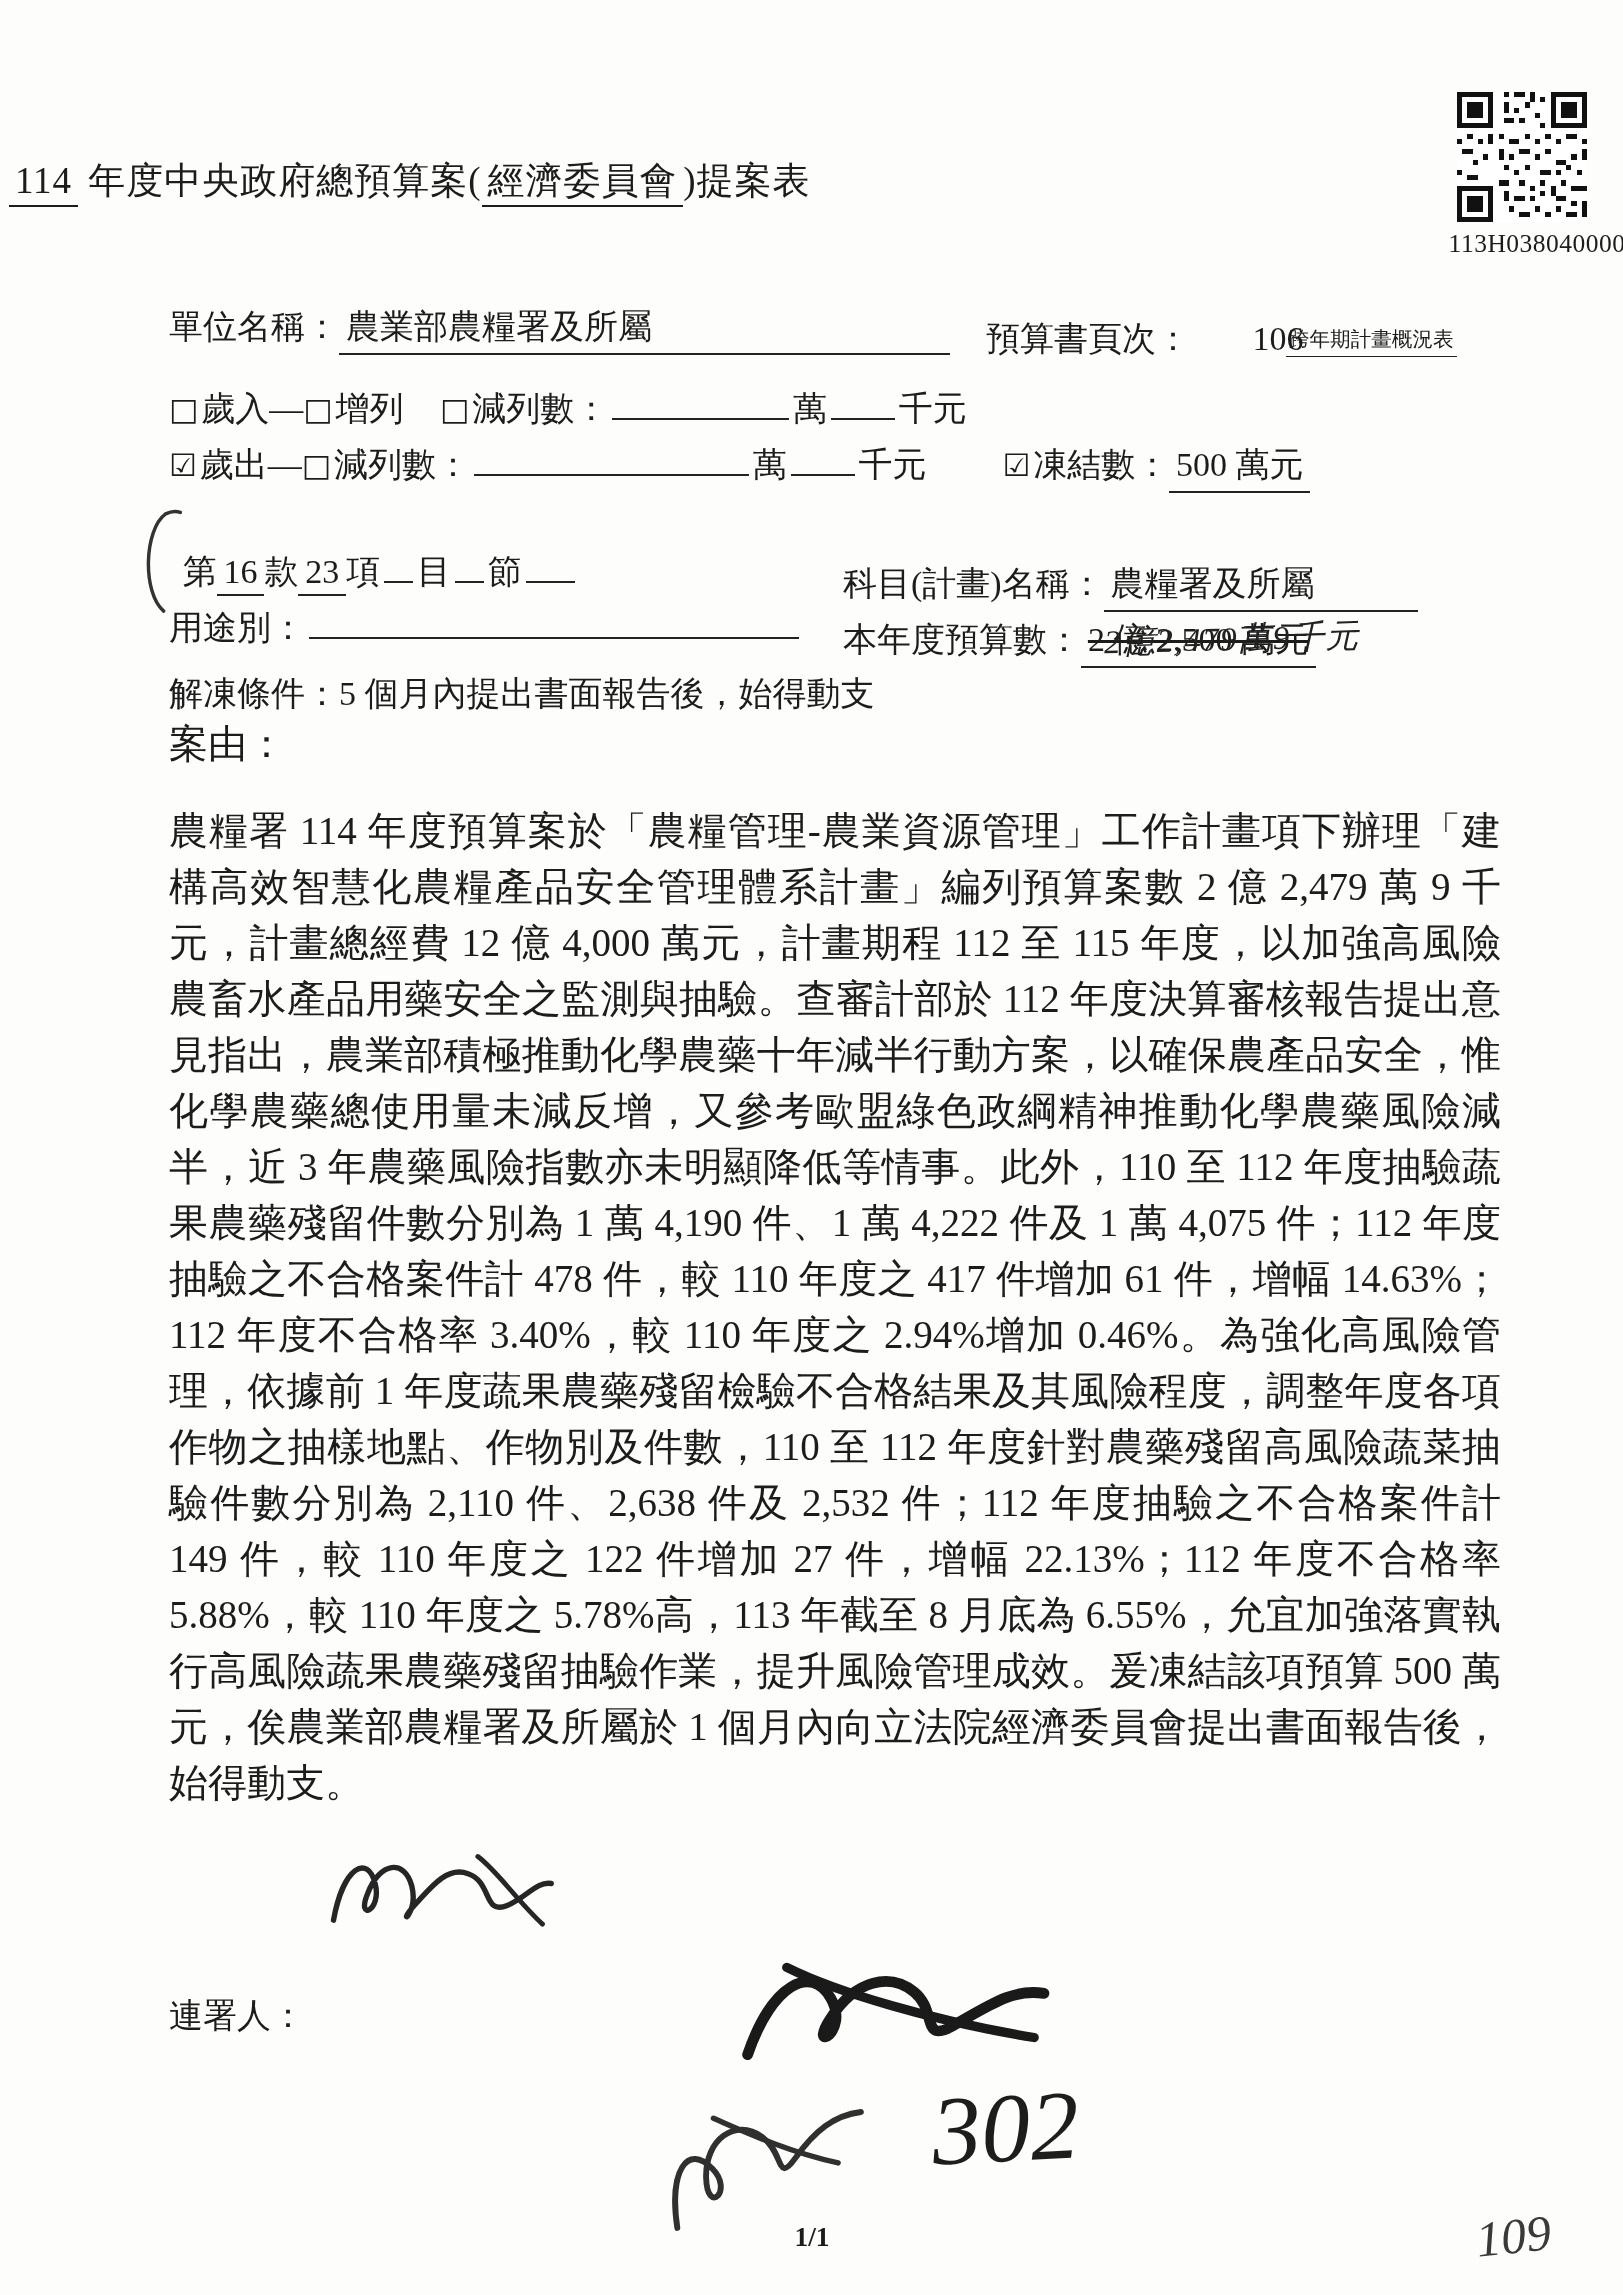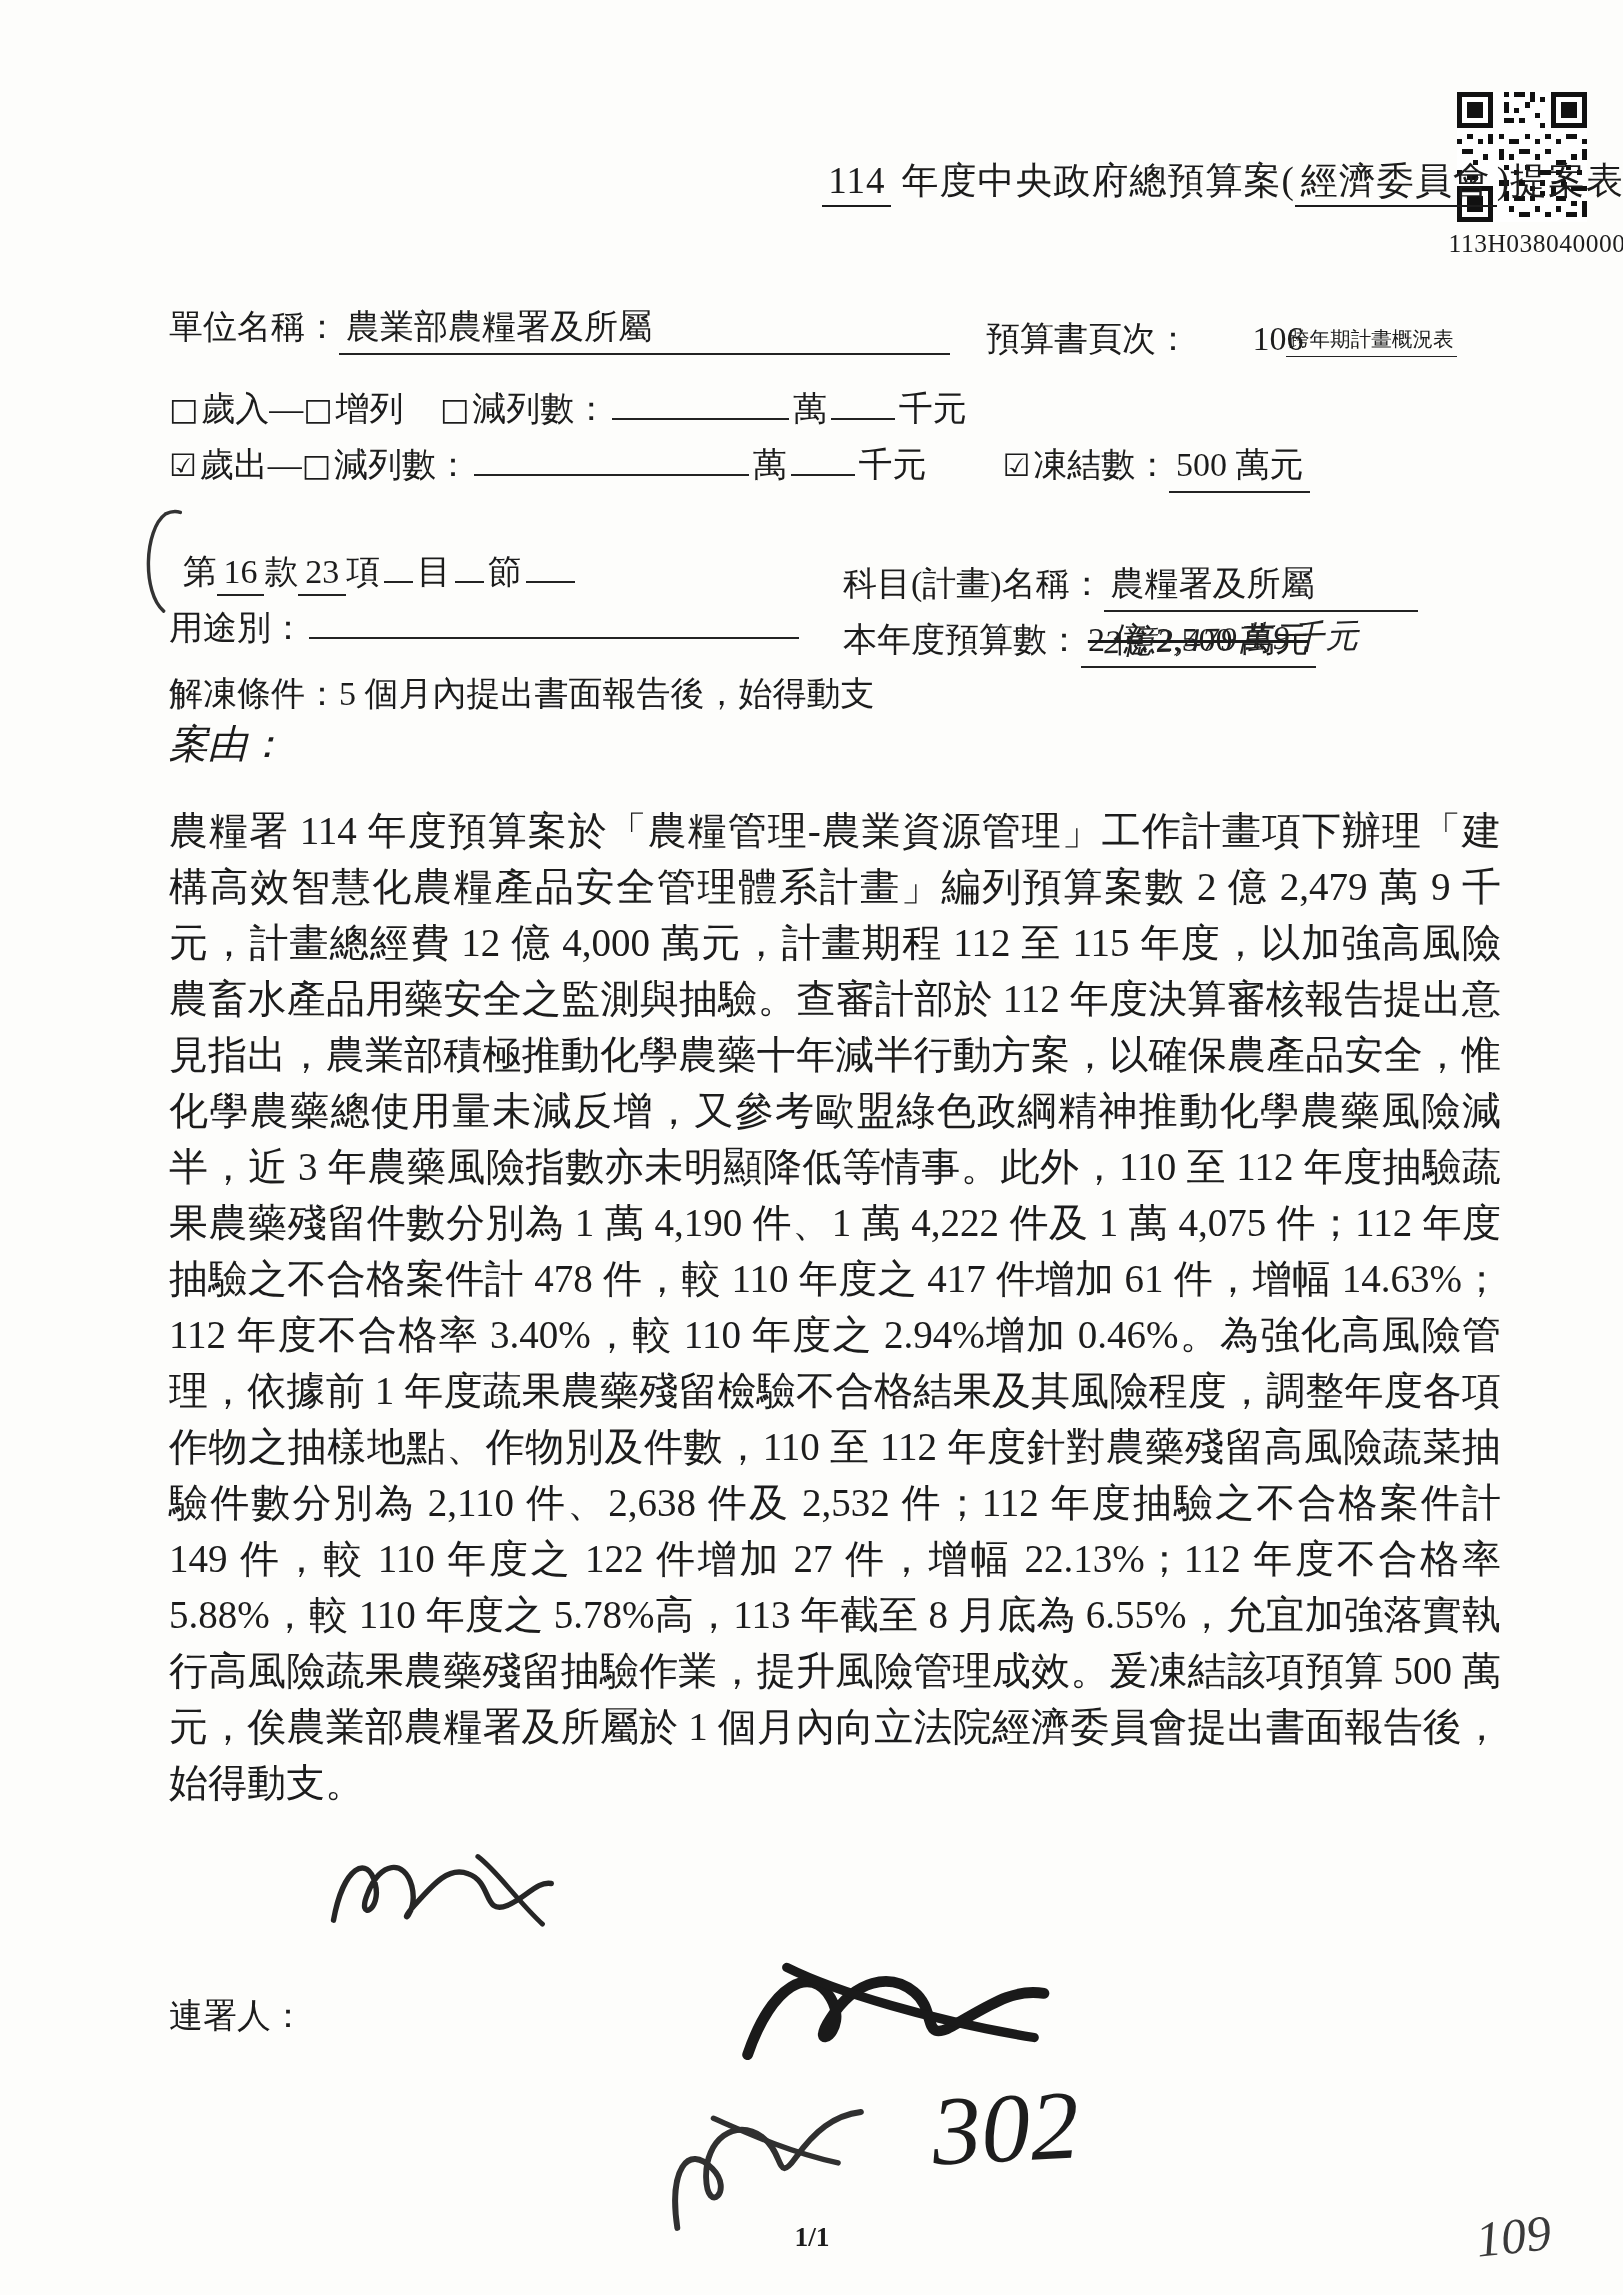--- a/index.html
+++ b/index.html
@@ -11,22 +11,23 @@
   .page {
     position:relative;
     width:1624px; height:2295px;
     background:#fdfdfb;
     overflow:hidden;
   }
 
   
   .title {
     position:absolute; top:156px; left:0; width:100%;
-    text-align:right; font-size:37px; letter-spacing:1px;
+    text-align:left; font-size:37px; letter-spacing:1px;
     white-space:nowrap;
+    padding-left:9px;
   }
   .u { border-bottom:2.5px solid #1c1c1c; padding:0 5.9px 3.9px; }
 
   .qr-wrap { position:absolute; top:92px; right:28.4px; width:147px; text-align:center; }
   .qr-wrap svg { display:block; margin:0 auto; background:#fff; }
   .qr-num { margin-top:6.9px; font-size:25.5px; letter-spacing:0.5px; white-space:nowrap; }
 
   
   .row {
     position:absolute; left:169px; right:29px;
@@ -43,21 +44,21 @@
     padding:0 6.9px 2.9px; vertical-align:baseline;
   }
   .strike { text-decoration:line-through; text-decoration-thickness:2.9px; }
   .small-note {
     position:absolute; top:325px; left:1286px;
     font-size:20.6px; border-bottom:1.5px solid #232323; padding:0 2.9px 2.5px;
     white-space:nowrap;
   }
 
   
-  .case-label { position:absolute; top:717px; left:169px; font-size:39px;font-style:italic; }
+  .case-label { position:absolute; top:717px; left:169px; font-size:39px; }
   .case-text {
     position:absolute; top:759px; left:169px; width:1332px;
     font-size:39px; line-height:56px;
     text-align:justify; text-justify:inter-ideograph;margin-top:44px;
   }
 
   
   .handwriting { font-style:italic; color:#222; }
   .hw-budget {
     position:absolute; top:617px; left:1104px;

